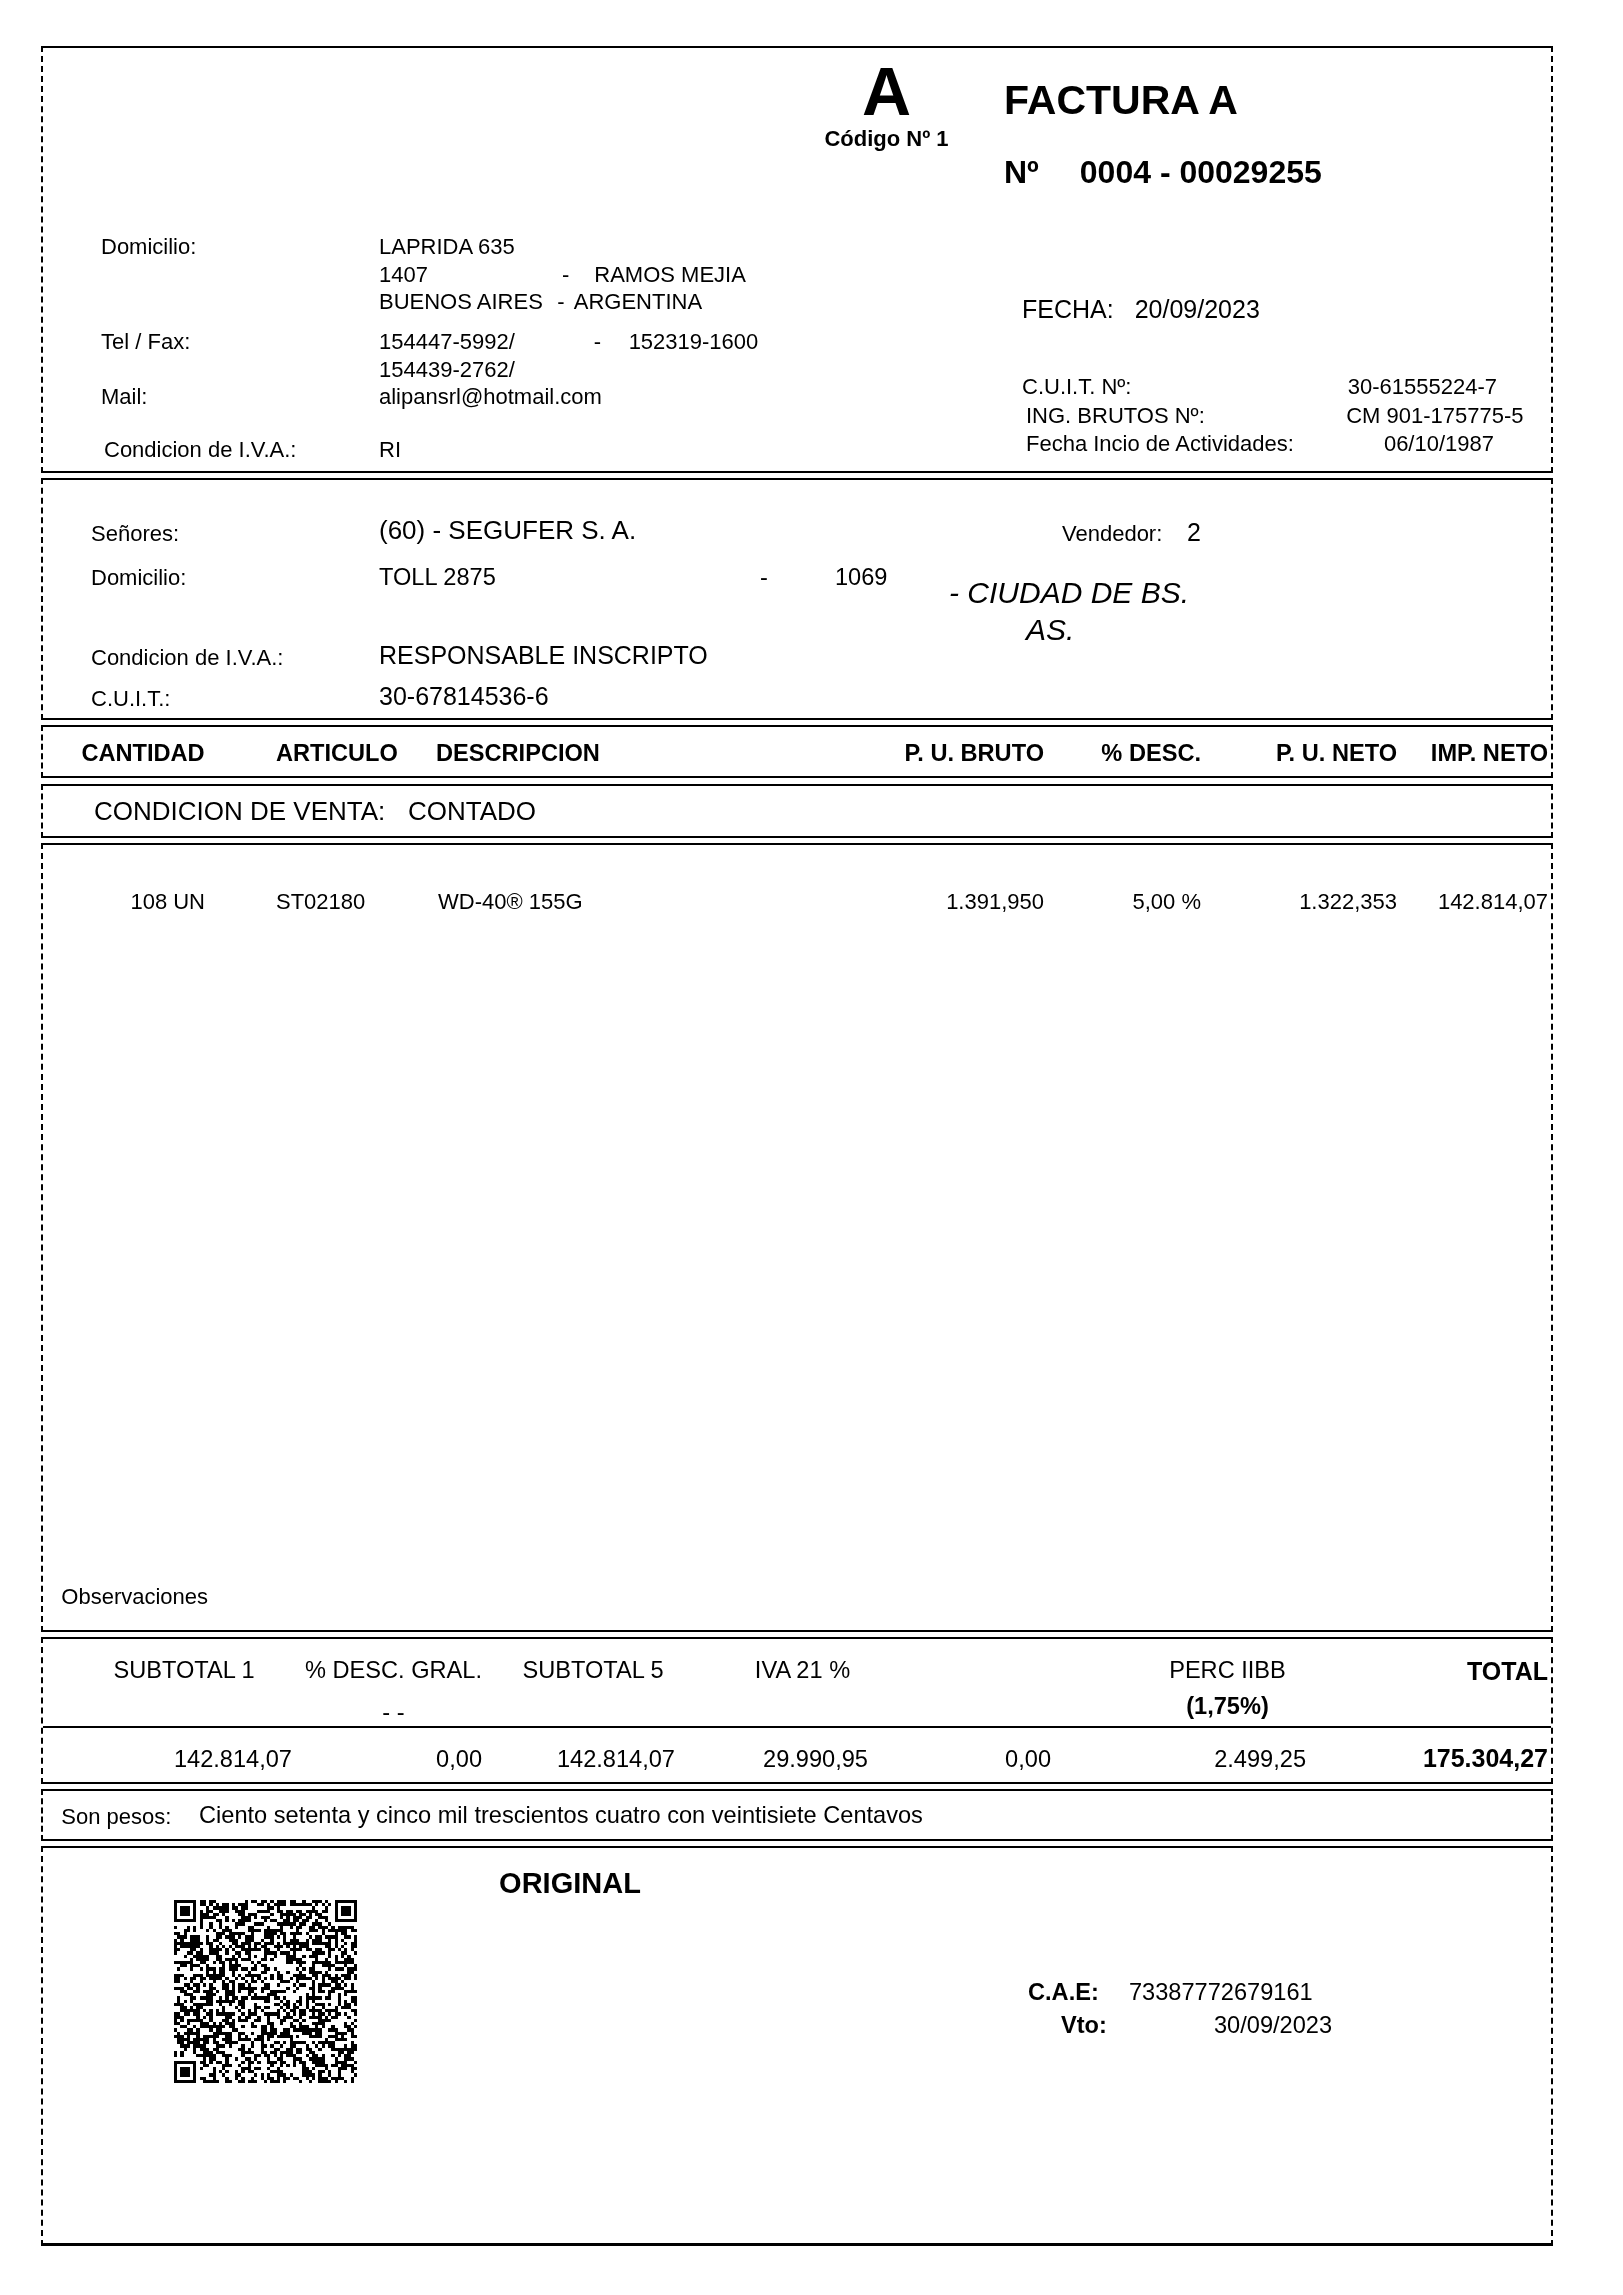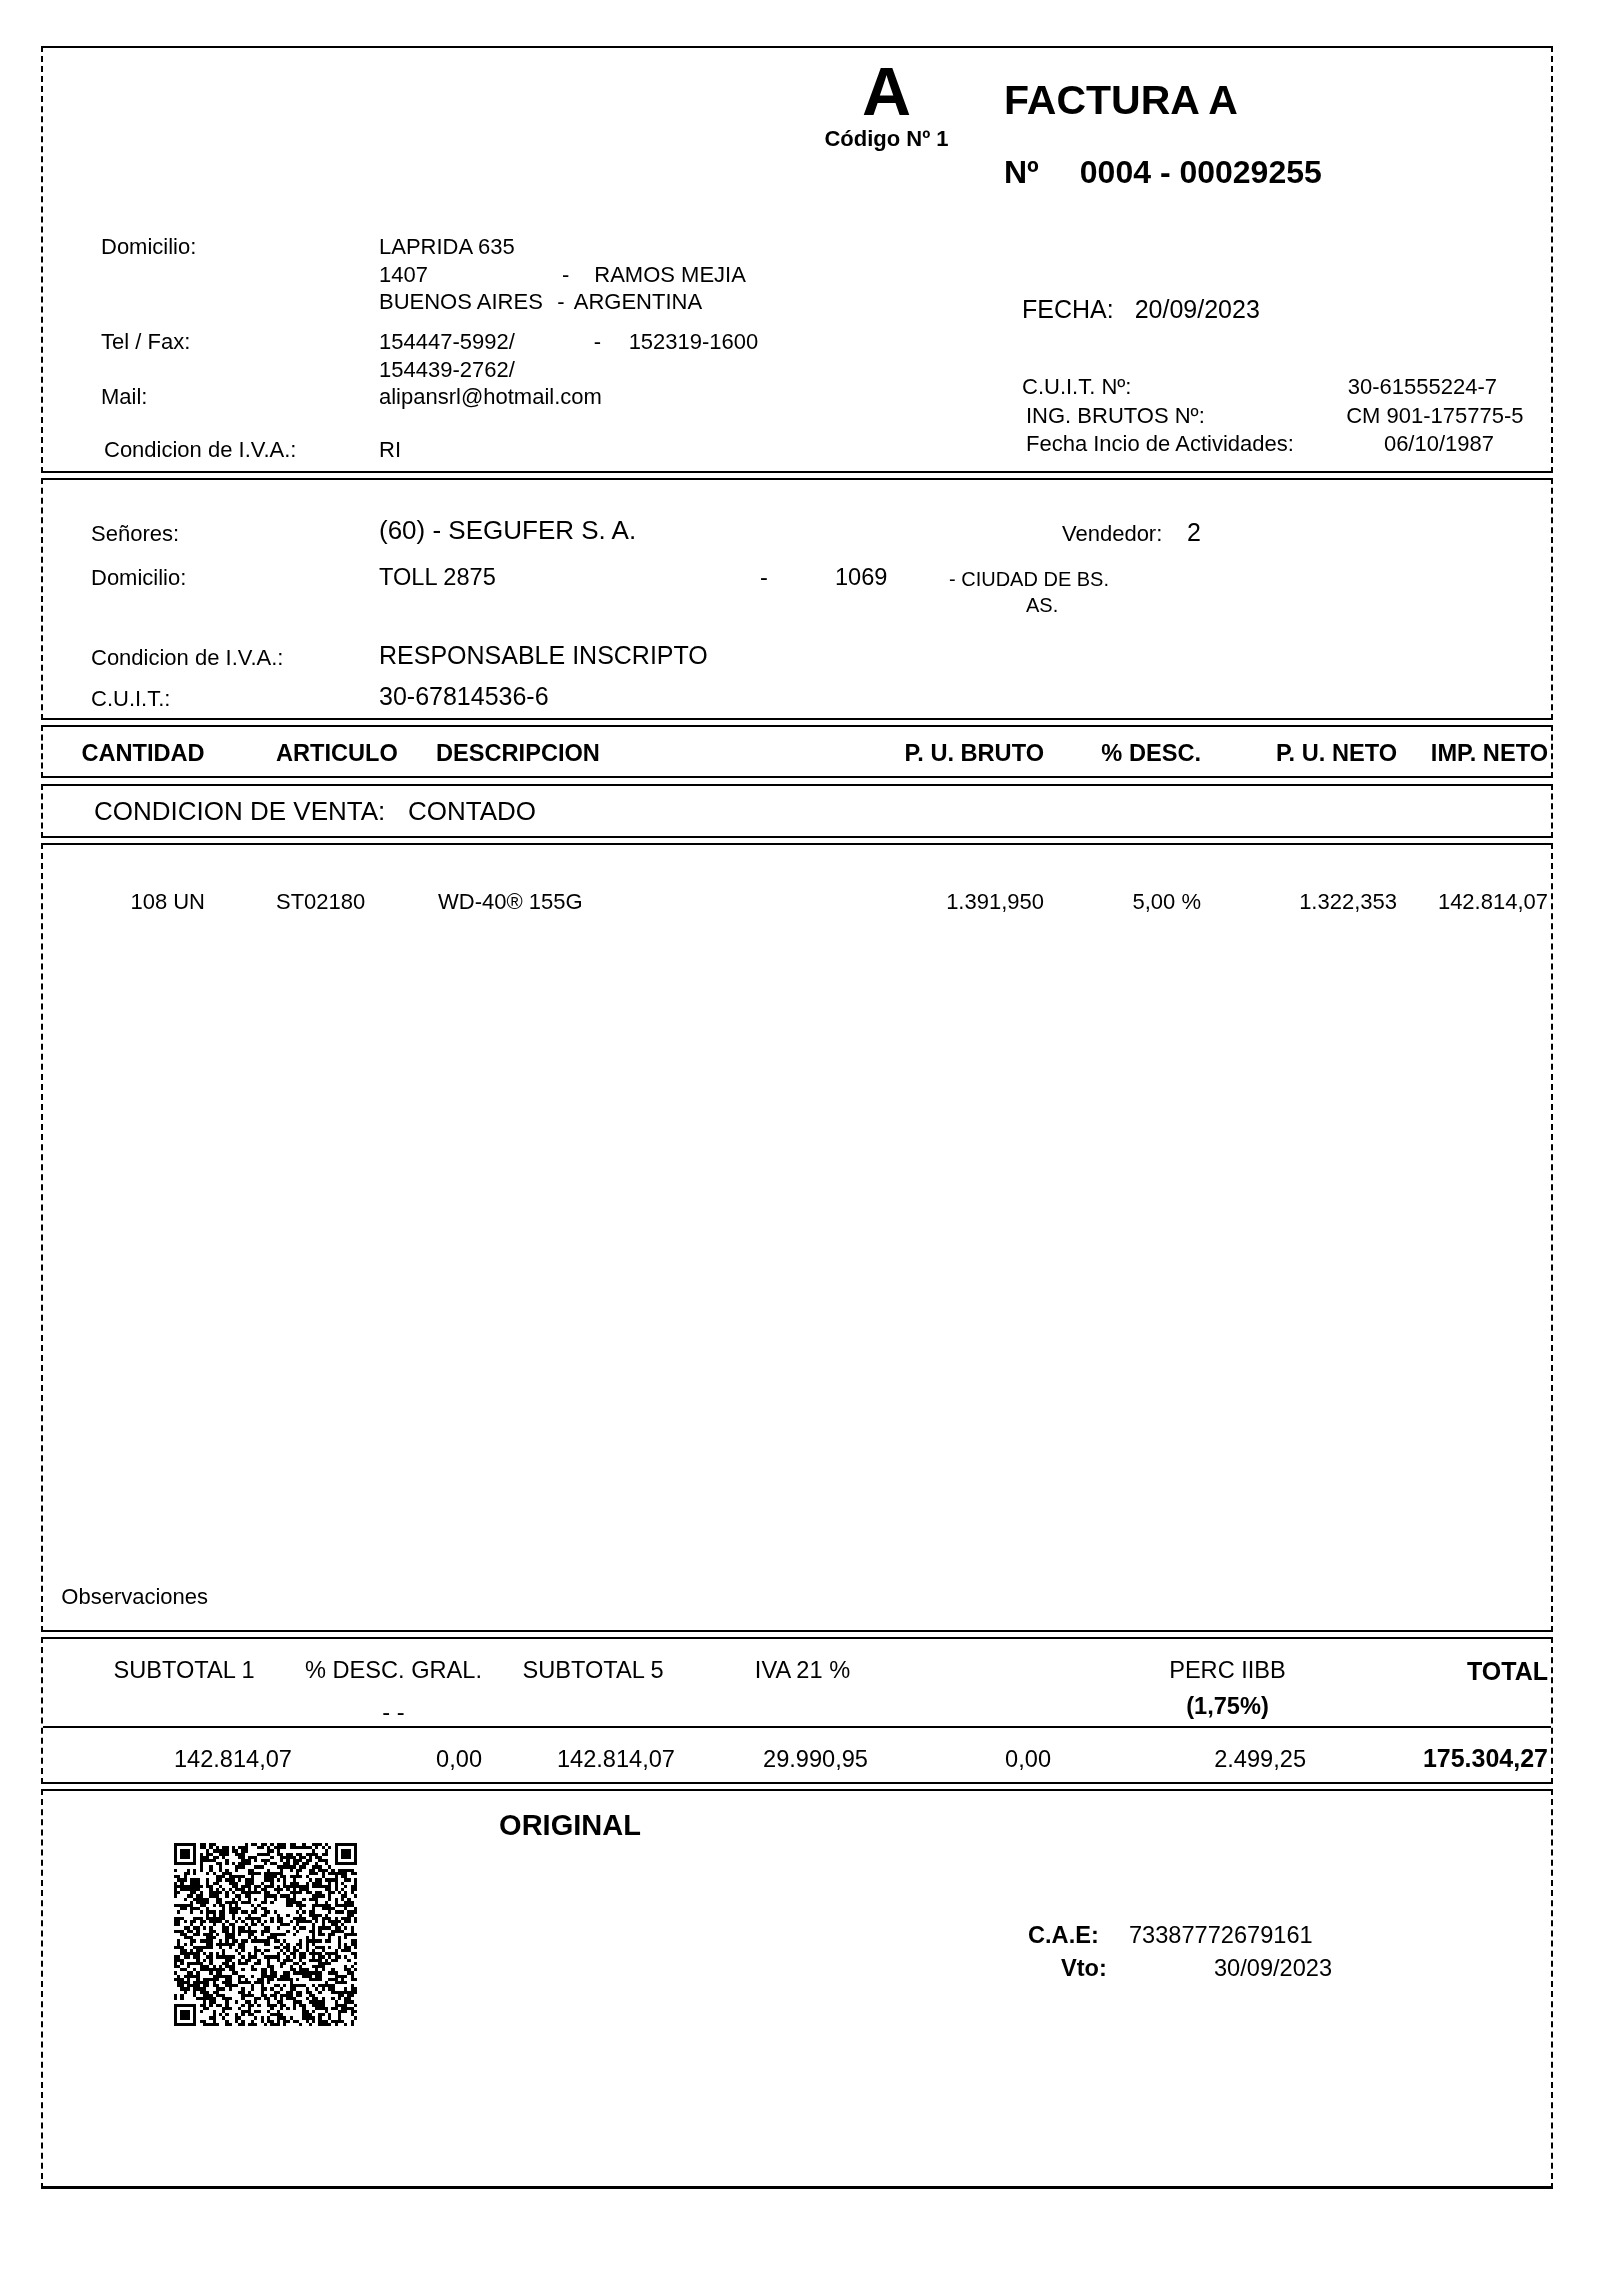--- a/index.html
+++ b/index.html
@@ -94,21 +94,21 @@
     <div class="box box-customer">
       <div class="abs lab" style="left:48px; top:41px;">Señores:</div>
       <div class="abs" style="left:336px; top:35px; font-size:26px;">(60) - SEGUFER S. A.</div>
       <div class="abs lab" style="left:1019px; top:41px;">Vendedor:</div>
       <div class="abs" style="left:1144px; top:38px; font-size:25px;">2</div>
 
       <div class="abs lab" style="left:48px; top:85px;">Domicilio:</div>
       <div class="abs val" style="left:336px; top:84px; font-size:23.6px;">TOLL 2875</div>
       <div class="abs val" style="left:717px; top:84px; font-size:23.6px;">-</div>
       <div class="abs val" style="left:792px; top:84px; font-size:23.6px;">1069</div>
-      <div class="abs" style="left:906px; top:88px; font-size:20px;">
+      <div class="abs" style="left:906px; top:96px; font-size:30px;font-style:italic;">
         <div>- CIUDAD DE BS.</div>
         <div style="margin-left:77px; margin-top:2.6px;">AS.</div>
       </div>
 
       <div class="abs lab" style="left:48px; top:165px;">Condicion de I.V.A.:</div>
       <div class="abs" style="left:336px; top:161px; font-size:25px;">RESPONSABLE INSCRIPTO</div>
 
       <div class="abs lab" style="left:48px; top:206px;">C.U.I.T.:</div>
       <div class="abs" style="left:336px; top:202px; font-size:25px;">30-67814536-6</div>
     </div>
@@ -158,20 +158,24 @@
         <div class="tot-v" style="top:107px; left:33px;   width:216px;">142.814,07</div>
         <div class="tot-v" style="top:107px; left:262px;  width:177px;">0,00</div>
         <div class="tot-v" style="top:107px; left:468px;  width:164px;">142.814,07</div>
         <div class="tot-v" style="top:107px; left:694px; width:131px;">29.990,95</div>
         <div class="tot-v" style="top:107px; left:903px; width:105px;">0,00</div>
         <div class="tot-v" style="top:107px; left:1106px; width:157px;">2.499,25</div>
         <div class="tot-v b" style="top:105px; left:1315px; width:190px; font-size:25px;">175.304,27</div>
       </div>
     </div>
 
+    <div class="box box-pesos">
+      <div class="abs lab" style="left:18.3px; top:13px;">Son pesos:</div>
+      <div class="abs" style="left:156px; top:11px; font-size:23.6px;">Ciento setenta y cinco mil trescientos cuatro con veintisiete Centavos</div>
+    </div>
 
     <div class="box box-footer">
       <div class="abs b" style="left:419px; width:216px; top:18.3px; font-size:29px; text-align:center;">ORIGINAL</div>
       <div class="qr"><svg width="183" height="183" viewBox="0 0 280 280" fill="#000" shape-rendering="crispEdges">
             <rect x="0.00" y="0.00" width="4.91" height="4.91"></rect>
             <rect x="4.91" y="0.00" width="4.91" height="4.91"></rect>
             <rect x="9.82" y="0.00" width="4.91" height="4.91"></rect>
             <rect x="14.74" y="0.00" width="4.91" height="4.91"></rect>
             <rect x="19.65" y="0.00" width="4.91" height="4.91"></rect>
             <rect x="24.56" y="0.00" width="4.91" height="4.91"></rect>

